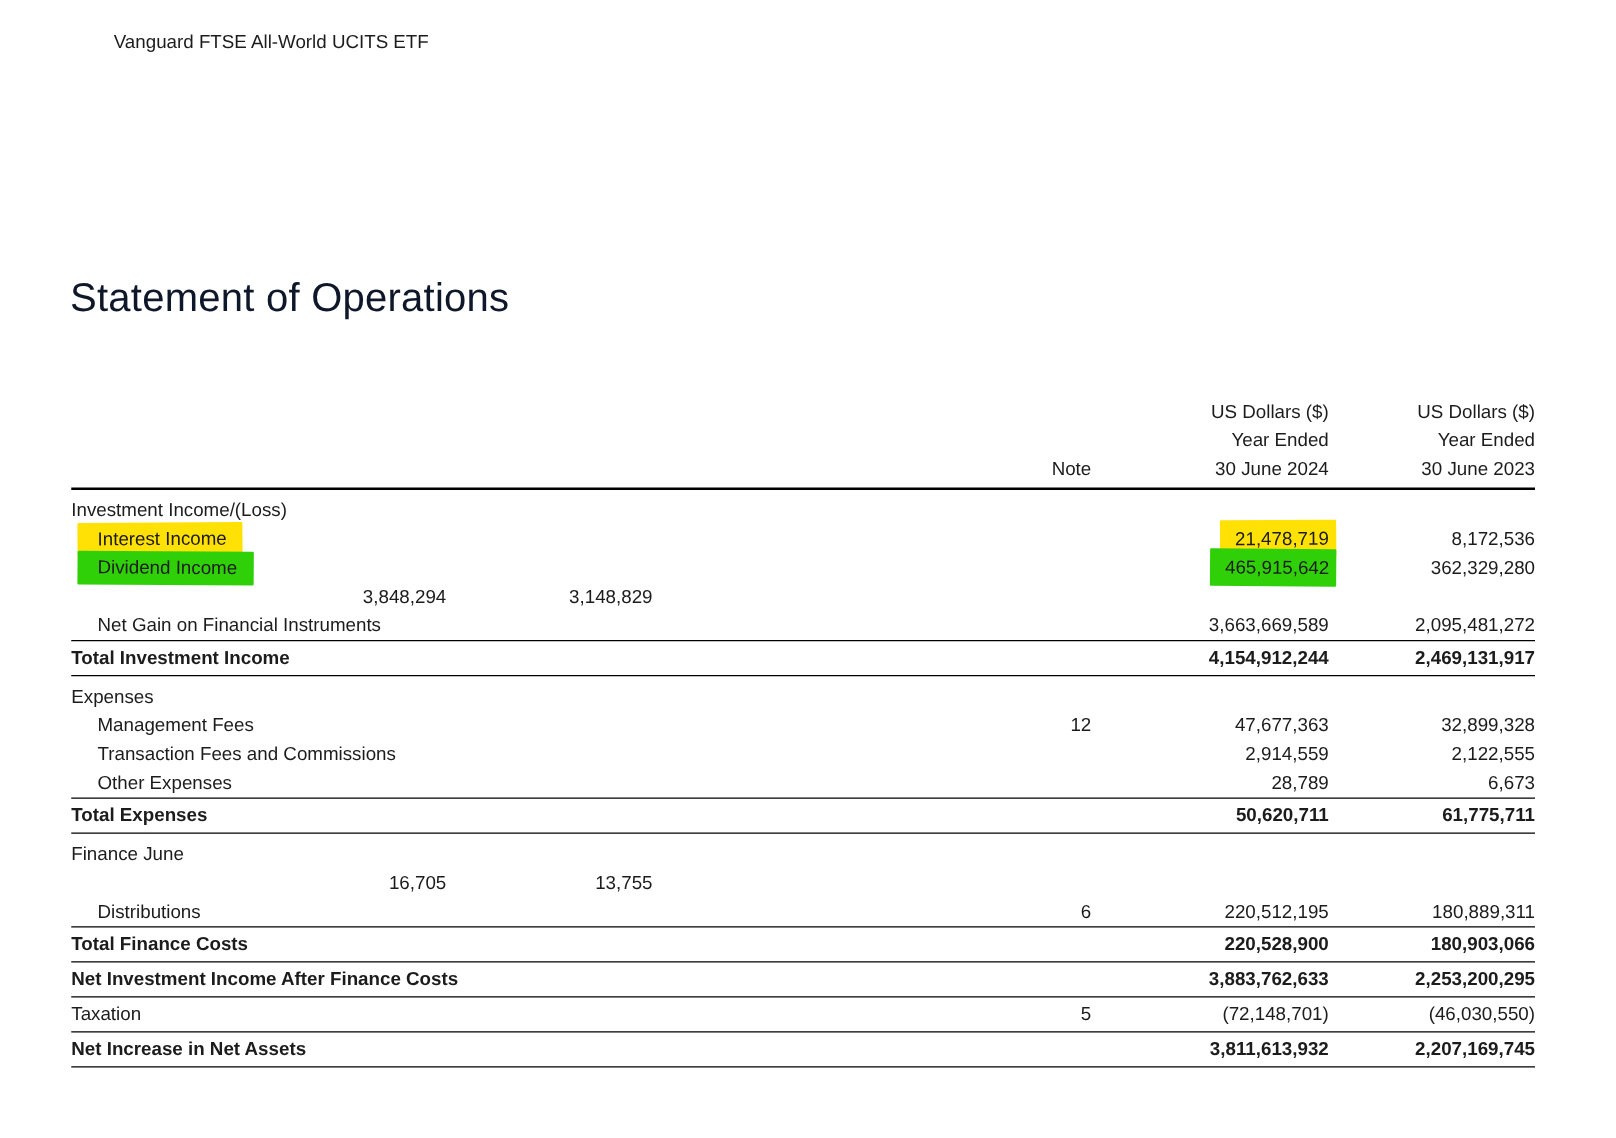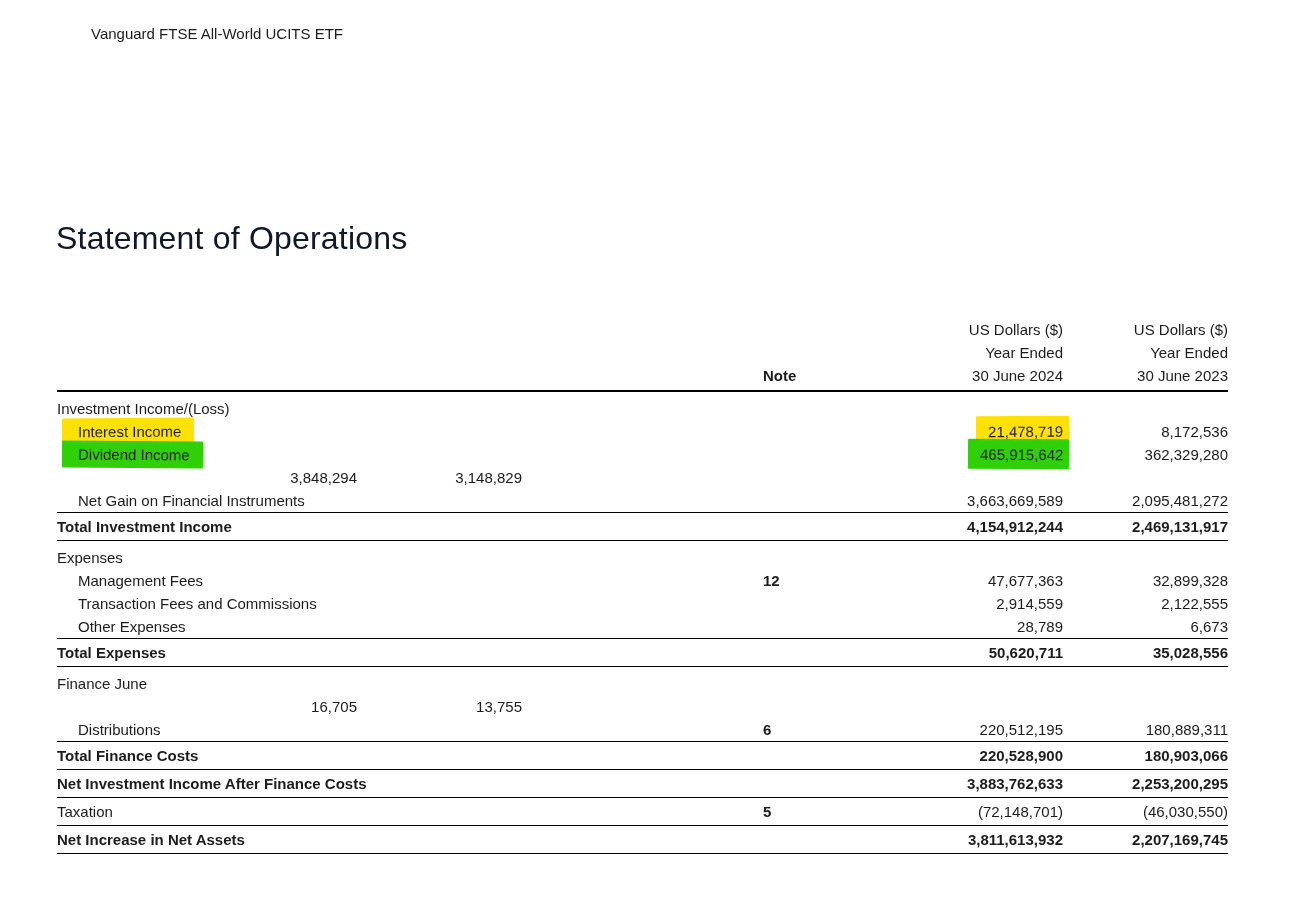--- a/index.html
+++ b/index.html
@@ -41,21 +41,21 @@
     font-size: 15px;
   }
   .thead {
     display: flex;
     align-items: flex-end;
     border-bottom: 2px solid #000;
     padding-bottom: 3px;
   }
   .thead .hline { line-height: 23px; }
   .cell.label { flex: 1; }
-  .cell.note  { width: 110px; text-align: left; font-weight: bold; }
+  .cell.note  { width: 110px; text-align: right; }
   .cell.v2024 { width: 190px; text-align: right; }
   .cell.v2023 { width: 165px; text-align: right; }
   .row {
     display: flex;
     align-items: center;
     line-height: 23px;
     min-height: 23px;
   }
   .row.rule { border-bottom: 1px solid #000; }
   .row.section { padding-top: 5px; }
@@ -165,21 +165,21 @@
       <div class="row item indent rule">
         <div class="cell label">Other Expenses</div>
         <div class="cell note"></div>
         <div class="cell val v2024">28,789</div>
         <div class="cell val v2023">6,673</div>
       </div>
       <div class="row total rule">
         <div class="cell label">Total Expenses</div>
         <div class="cell note"></div>
         <div class="cell val v2024">50,620,711</div>
-        <div class="cell val v2023">35,028,556</div>
+        <div class="cell val v2023">61,775,711</div>
       </div>
       <div class="row section">
         <div class="cell label">Finance June</div>
         <div class="cell note"></div>
         <div class="cell val v2024"></div>
         <div class="cell val v2023"></div>
       </div>
       <div class="row item indent">
         <div class="cell note"></div>
         <div class="cell val v2024">16,705</div>

